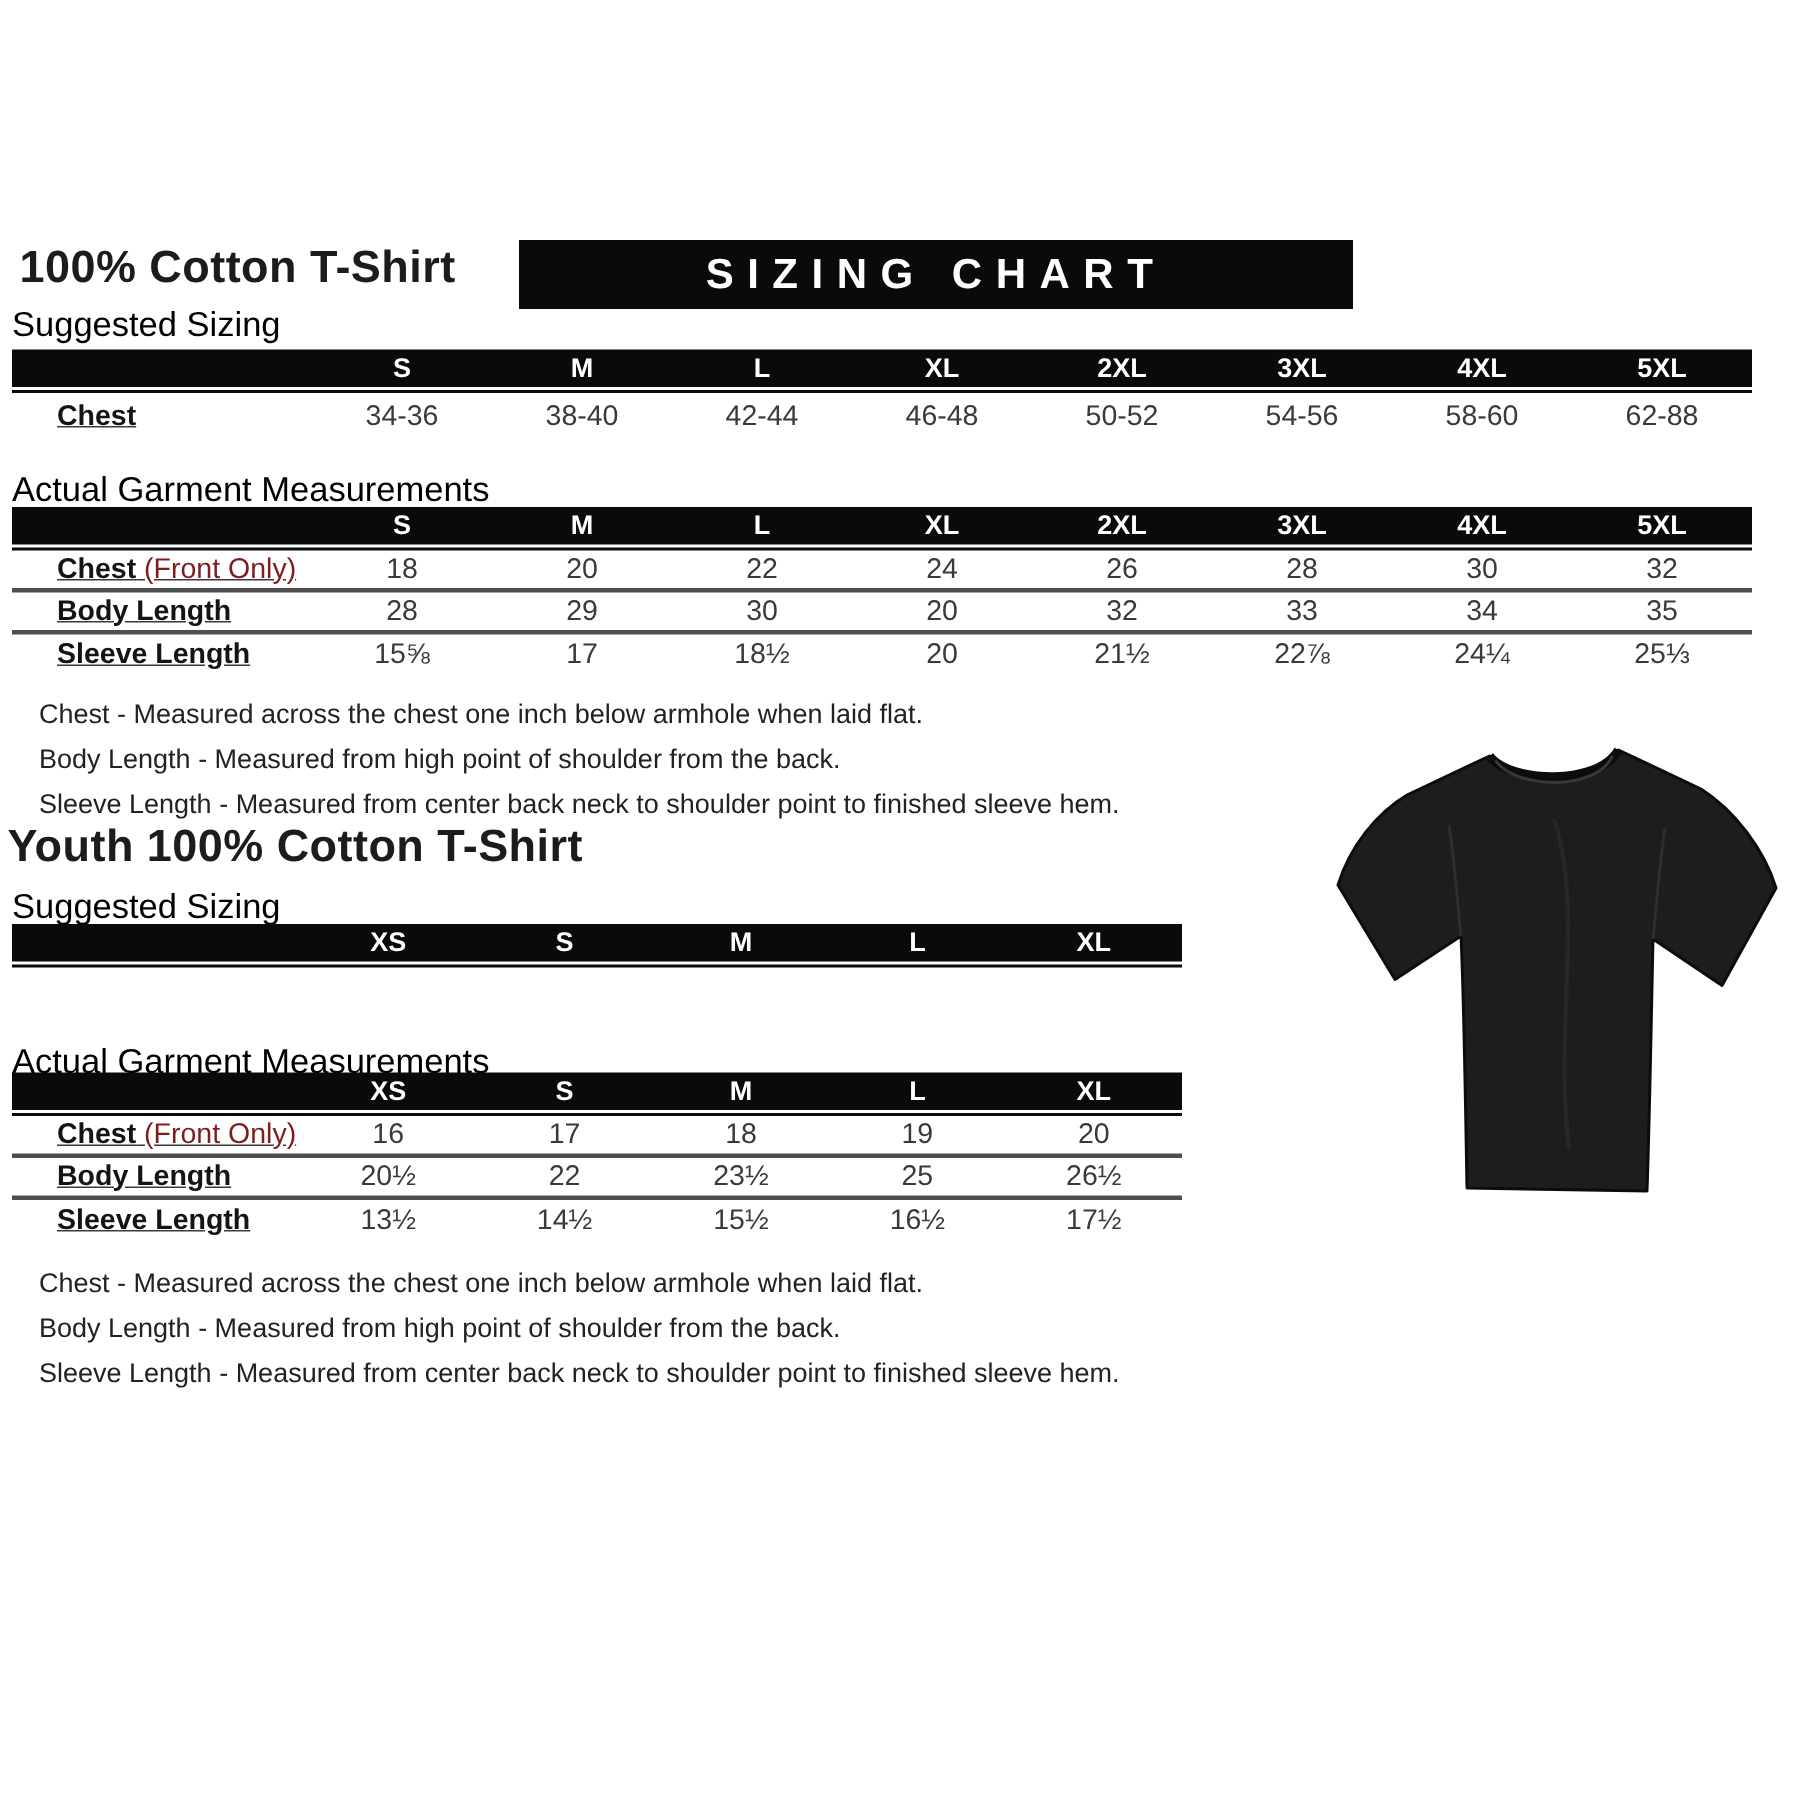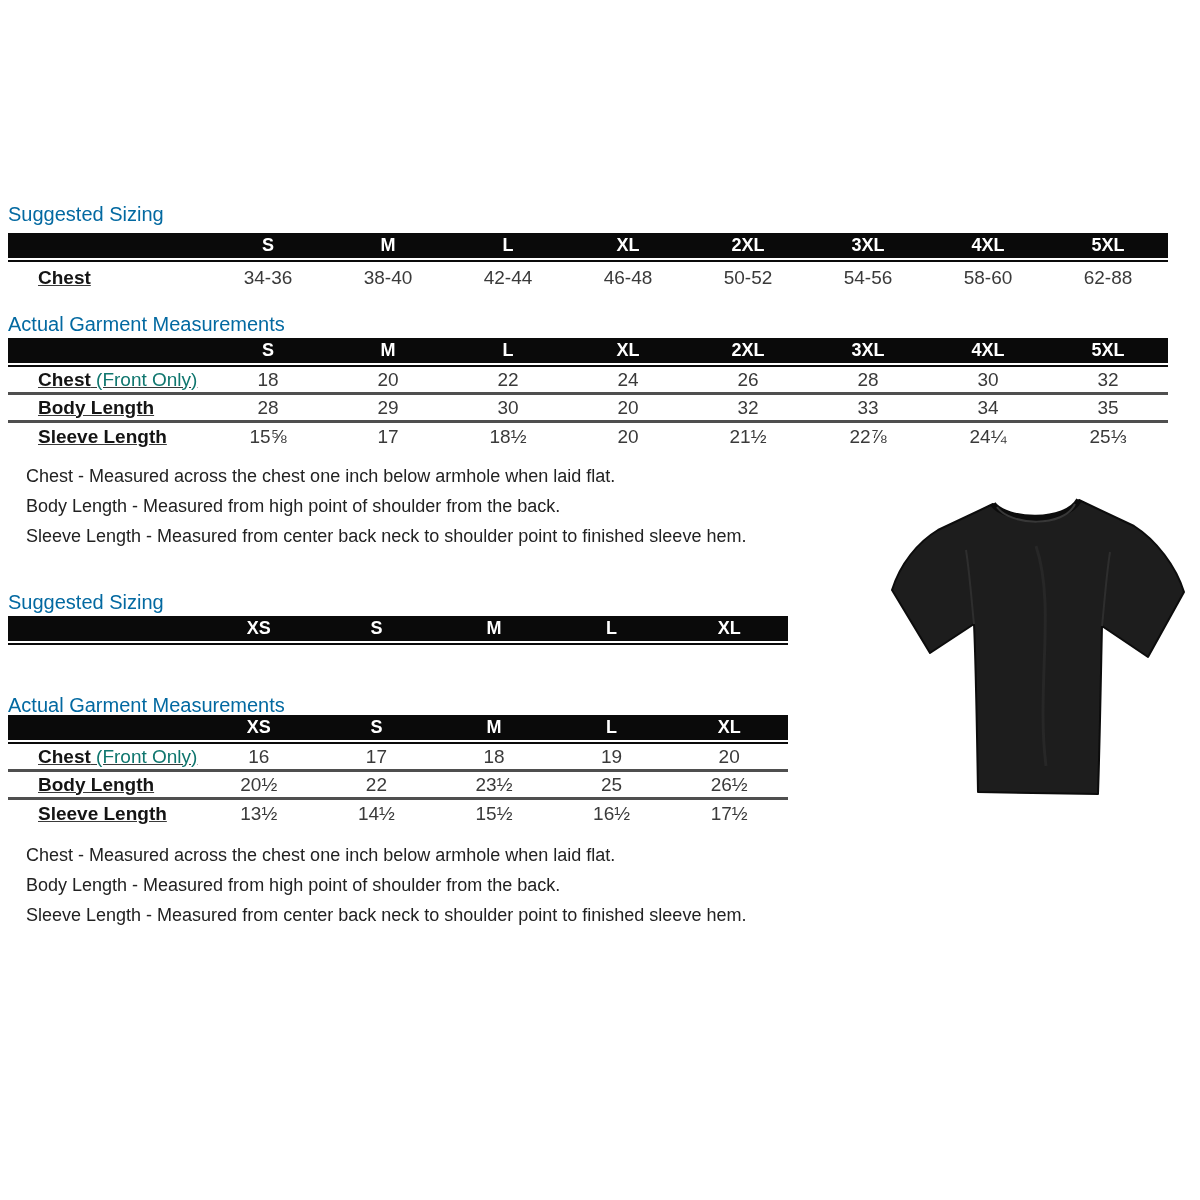--- a/index.html
+++ b/index.html
@@ -6,43 +6,45 @@
   .canvas{
     position:relative;width:1200px;height:1200px;background:#ffffff;
     font-family:"Liberation Sans", sans-serif;color:#1a1a1a;overflow:hidden;
   }
   .abs{position:absolute;}
   .main-title{font-size:30px;font-weight:700;letter-spacing:.3px;color:#1c1c1c;}
   .banner{
     background:#0a0a0a;color:#ffffff;display:flex;align-items:center;justify-content:center;
     font-size:28px;font-weight:700;letter-spacing:9px;
   }
-  .sec-label{font-size:20px;font-weight:400;color:#0369a1;}
+  .sec-label{font-size:23px;font-weight:400;color:#000000;}
   .sizing-table{display:block;}
   .trow{display:grid;align-items:center;}
   .t-adult .trow{grid-template-columns:200px repeat(8,1fr);}
   .t-youth .trow{grid-template-columns:192px repeat(5,1fr);}
   .thead{background:#0a0a0a;color:#fff;height:25px;font-size:18px;font-weight:700;}
   .hline{height:2px;background:#0a0a0a;margin-top:2px;}
   .tcell{text-align:center;}
   .lblcell{text-align:left;padding-left:30px;text-decoration:underline;}
   .brow{height:32px;font-size:19px;color:#3a3a3a;}
   .meas .brow{height:28px;box-sizing:border-box;}
   .brow.sep{border-bottom:3px solid #4f4f4f;}
   .rl{font-weight:700;color:#141414;}
-  .rs{font-weight:400;color:#0f766e;}
+  .rs{font-weight:400;color:#7f1d1d;}
   .notes{font-size:18px;line-height:30px;color:#222;}
   .notes div{white-space:nowrap;margin-left:12px;}
 </style>
 </head>
 <body>
 
 <div class="canvas">
 
-
+  <div class="abs main-title" style="left:13px;top:162px;">100% Cotton T-Shirt</div>
+
+  <div class="abs banner" style="left:346px;top:160px;width:556px;height:46px;">SIZING CHART</div>
 
   <div class="abs sec-label" style="left:8px;top:203px;">Suggested Sizing</div>
 
   <div class="abs sizing-table t-adult" style="left:8px;top:233px;width:1160px;">
       <div class="trow thead">
         <div class="tcell lblcell"></div>
         <div class="tcell hcell">S</div>
         <div class="tcell hcell">M</div>
         <div class="tcell hcell">L</div>
         <div class="tcell hcell">XL</div>
@@ -114,20 +116,21 @@
         <div class="tcell vcell">25⅓</div>
       </div>
     </div>
 
   <div class="abs notes" style="left:14px;top:461px;">
     <div>Chest - Measured across the chest one inch below armhole when laid flat.</div>
     <div>Body Length - Measured from high point of shoulder from the back.</div>
     <div>Sleeve Length - Measured from center back neck to shoulder point to finished sleeve hem.</div>
   </div>
 
+  <div class="abs main-title" style="left:5px;top:548px;">Youth 100% Cotton T-Shirt</div>
 
   <div class="abs sec-label" style="left:8px;top:591px;">Suggested Sizing</div>
 
   <div class="abs sizing-table t-youth" style="left:8px;top:616px;width:780px;">
       <div class="trow thead">
         <div class="tcell lblcell"></div>
         <div class="tcell hcell">XS</div>
         <div class="tcell hcell">S</div>
         <div class="tcell hcell">M</div>
         <div class="tcell hcell">L</div>

